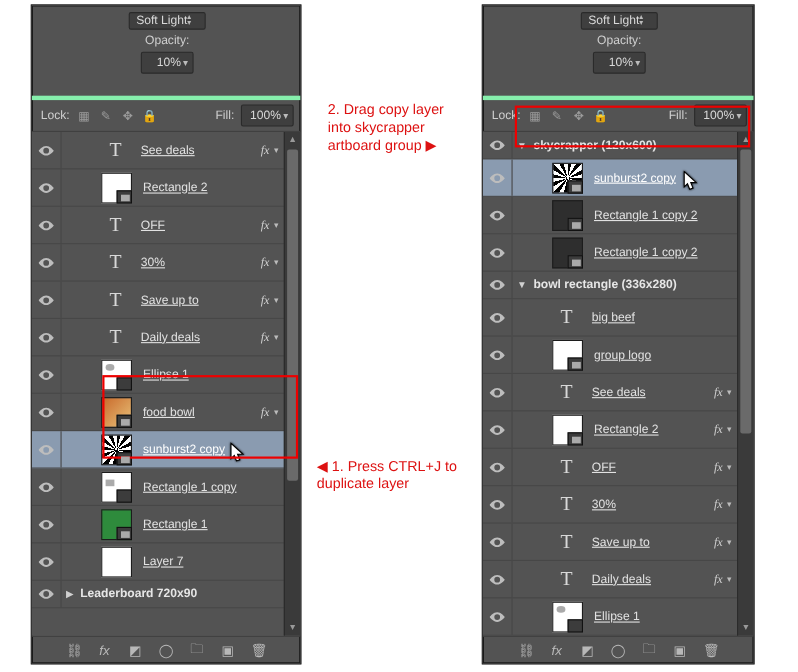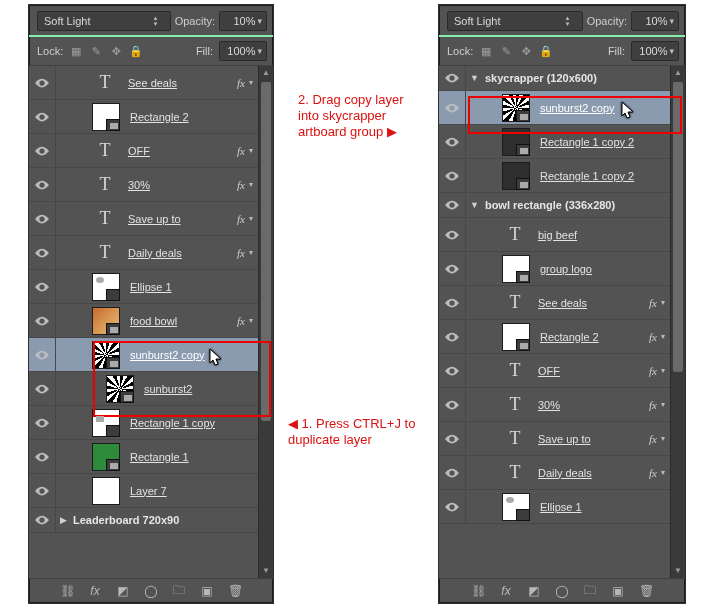--- a/index.html
+++ b/index.html
@@ -22,22 +22,23 @@
     flex-direction: column;
   }
   .panel-left  { left: 28px;  top: 4px; width: 244px; height: 598px; }
   .panel-right { left: 438px; top: 4px; width: 246px; height: 598px; }
 
   
   .toprow {
     display: flex;
     align-items: center;
     gap: 4px;
-    padding: 6px 6px 4px 8px;
-    border-bottom: 2px solid #86efac;
+    padding: 6px 6px 20px 8px;
+    border-bottom: 4px solid #86efac;
+    flex-direction: column;
   }
   .blend {
     flex: 1;
     background: #3f3f3f;
     border: 1px solid #2a2a2a;
     height: 18px;
     display: flex;
     align-items: center;
     padding: 0 6px;
     justify-content: space-between;
@@ -301,30 +302,20 @@
           <div class="cursor" style="right: 36px; top: 10px;"><svg viewBox="0 0 14 18">
               <path d="M1 1l0 14 3-3 2 5 3-1-2-5 5 0z" fill="#fff" stroke="#000" stroke-width="1"></path>
             </svg></div>
         </div>
         <div class="row">
           <div class="eye">
             <svg viewBox="0 0 16 10">
               <path d="M8 0C4 0 1 4 0 5c1 1 4 5 8 5s7-4 8-5c-1-1-4-5-8-5zm0 8a3 3 0 110-6 3 3 0 010 6z" fill="#bdbdbd"></path>
             </svg>
           </div>
-          <span class="indent" style="width: 50px;"></span>
-          <div class="thumb28 th-sun smart"></div>
-          <div class="lname">sunburst2</div>
-        </div>
-        <div class="row">
-          <div class="eye">
-            <svg viewBox="0 0 16 10">
-              <path d="M8 0C4 0 1 4 0 5c1 1 4 5 8 5s7-4 8-5c-1-1-4-5-8-5zm0 8a3 3 0 110-6 3 3 0 010 6z" fill="#bdbdbd"></path>
-            </svg>
-          </div>
           <span class="indent" style="width: 36px;"></span>
           <div class="thumb28 th-white smart th-greenrect"></div>
           <div class="lname underline">Rectangle 1 copy</div>
         </div>
         <div class="row">
           <div class="eye">
             <svg viewBox="0 0 16 10">
               <path d="M8 0C4 0 1 4 0 5c1 1 4 5 8 5s7-4 8-5c-1-1-4-5-8-5zm0 8a3 3 0 110-6 3 3 0 010 6z" fill="#bdbdbd"></path>
             </svg>
           </div>

